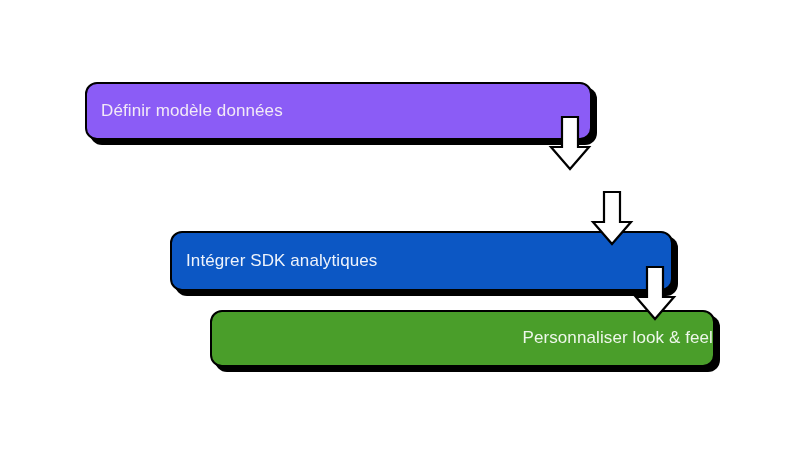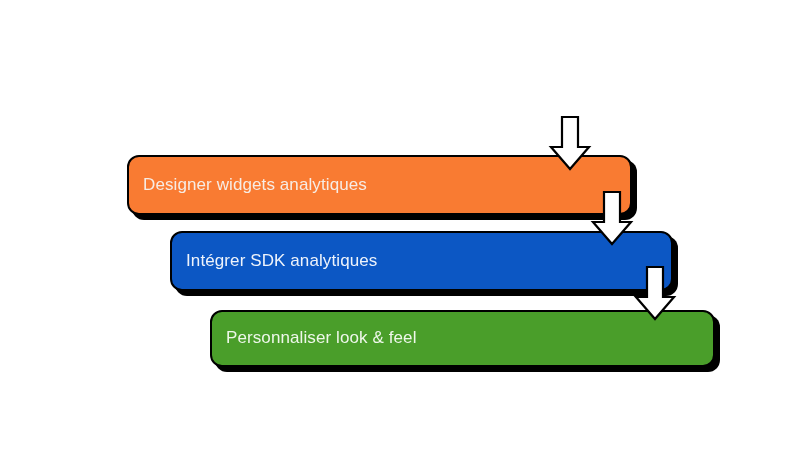--- a/index.html
+++ b/index.html
@@ -47,44 +47,44 @@
   .connector-arrow svg {
     display: block;
     overflow: visible;
   }
 </style>
 </head>
 <body>
 
 <div id="canvas" style="background: rgb(255, 255, 255);">
 
+  <div class="step-box" id="box-0" style="left: 85px; top: 82px; width: 507px; height: 58px; background: rgb(139, 92, 246);">
+    <span class="step-label" style="color: rgb(242, 234, 247);">Définir modèle données</span>
+  </div>
 
   <div class="connector-arrow" id="arrow-0" style="left: 550px; top: 116px;">
     <svg viewBox="0 0 40 54" width="40" height="54" aria-hidden="true">
       <polygon points="12,1 28,1 28,31 39,31 20,53 1,31 12,31" fill="#ffffff" stroke="#000000" stroke-width="2.2" stroke-linejoin="miter"></polygon>
     </svg>
   </div>
 
-  <div class="step-box" id="box-1" style="left: 127px; top: 155px; width: 505px; height: 60px; background: rgb(249, 123, 50);">
-    <span class="step-label" style="color: rgb(247, 236, 228);">Designer widgets analytiques</span>
-  </div>
 
   <div class="connector-arrow" id="arrow-1" style="left: 592px; top: 191px;">
     <svg viewBox="0 0 40 54" width="40" height="54" aria-hidden="true">
       <polygon points="12,1 28,1 28,31 39,31 20,53 1,31 12,31" fill="#ffffff" stroke="#000000" stroke-width="2.2" stroke-linejoin="miter"></polygon>
     </svg>
   </div>
 
   <div class="step-box" id="box-2" style="left: 170px; top: 231px; width: 503px; height: 60px; background: rgb(12, 87, 196);">
     <span class="step-label" style="color: rgb(238, 243, 251);">Intégrer SDK analytiques</span>
   </div>
 
   <div class="connector-arrow" id="arrow-2" style="left: 635px; top: 266px;">
     <svg viewBox="0 0 40 54" width="40" height="54" aria-hidden="true">
       <polygon points="12,1 28,1 28,31 39,31 20,53 1,31 12,31" fill="#ffffff" stroke="#000000" stroke-width="2.2" stroke-linejoin="miter"></polygon>
     </svg>
   </div>
 
-  <div class="step-box" id="box-3" style="left: 210px; top: 310px; width: 505px; height: 57px; background: rgb(74, 158, 42);">
+  <div class="step-box" id="box-3" style="left: 210px; top: 310px; width: 505px; height: 57px; background: rgb(74, 158, 42); justify-content: flex-end;">
     <span class="step-label" style="color: rgb(238, 247, 234);">Personnaliser look &amp; feel</span>
   </div>
 
 </div>
 
 </body></html>

